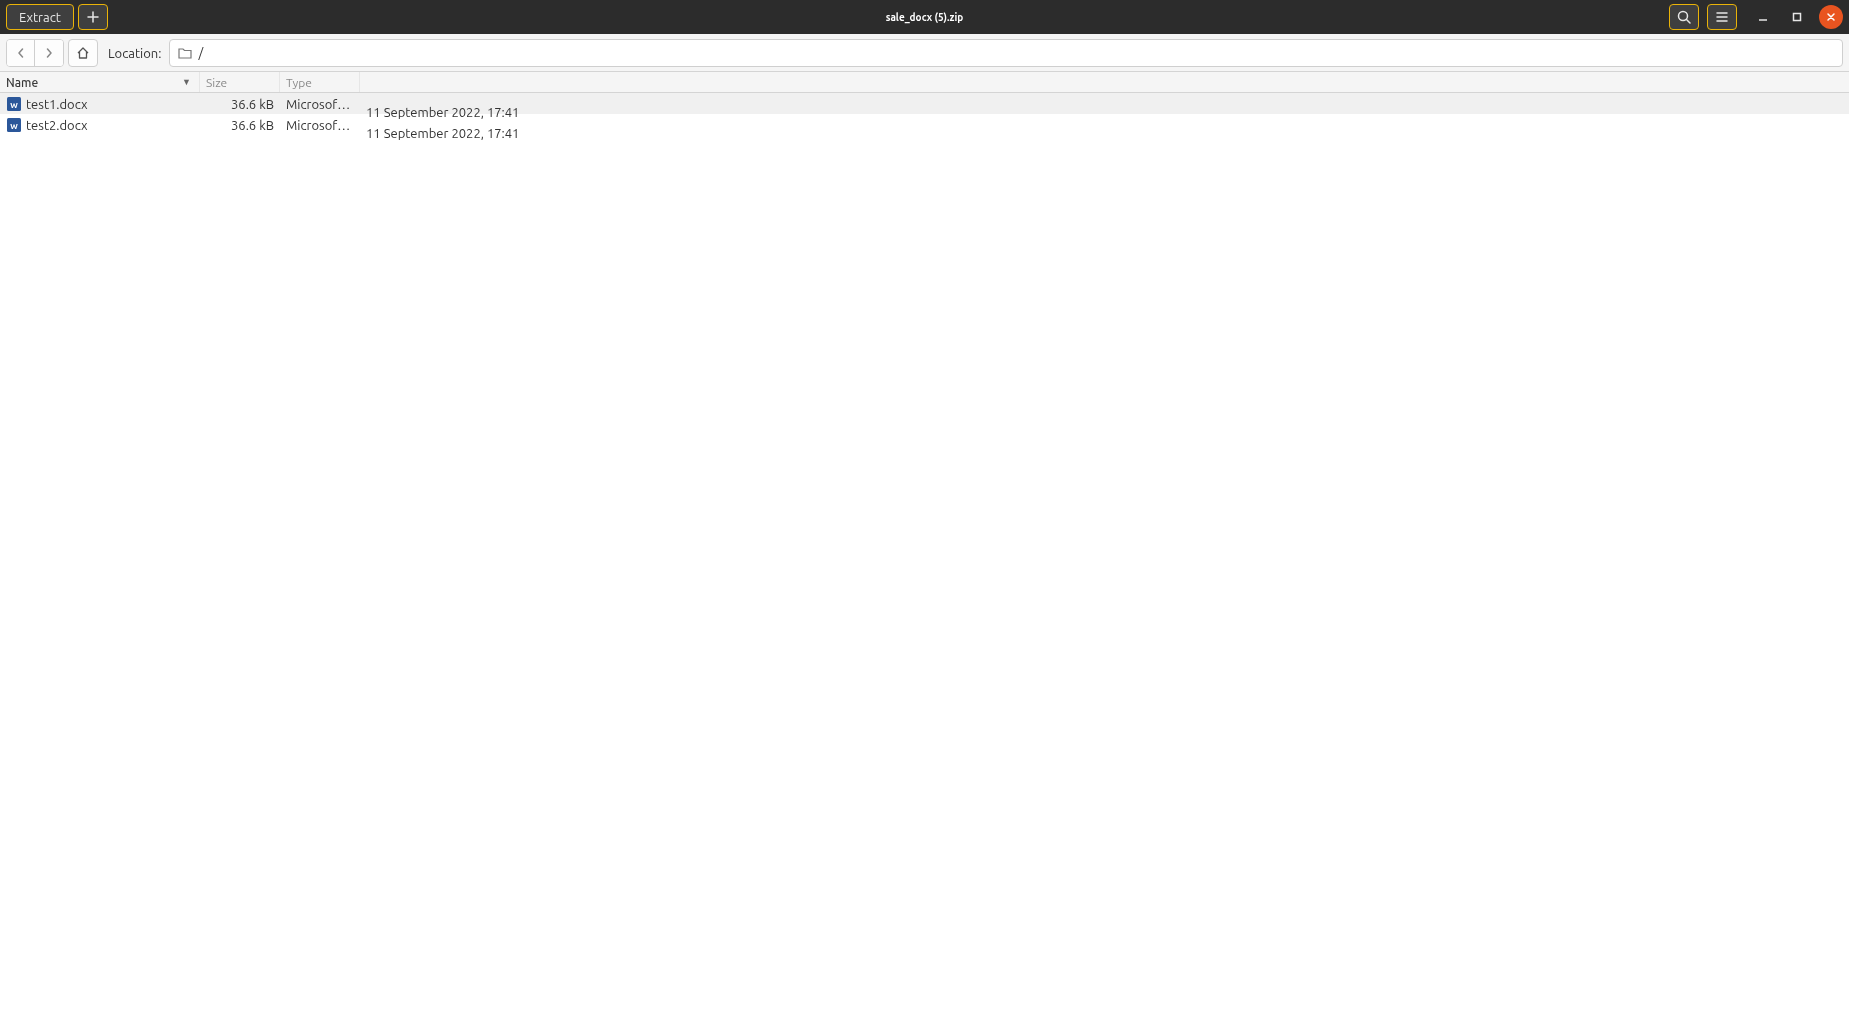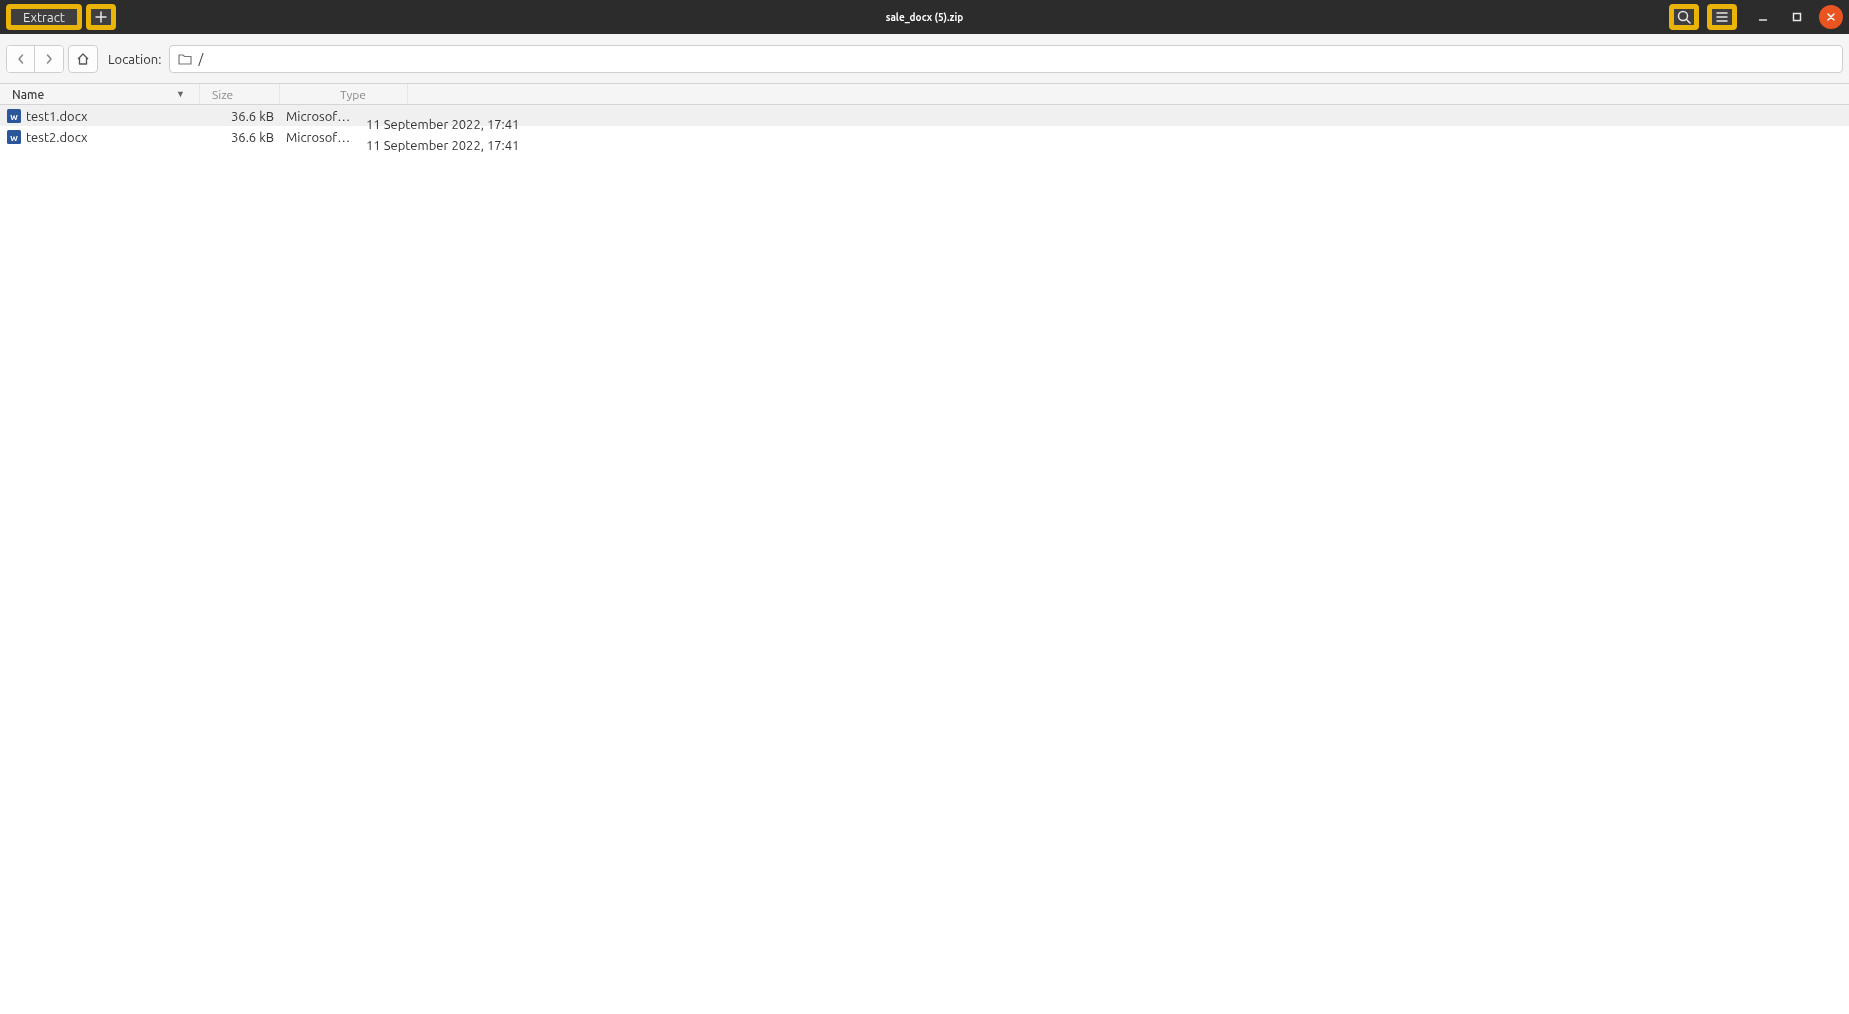--- a/index.html
+++ b/index.html
@@ -18,21 +18,21 @@
       background: #2c2c2c;
       height: 34px;
       display: flex;
       align-items: center;
       padding: 0 6px;
       color: #e6e6e6;
       position: relative;
     }
     .tb-btn {
       background: #3f3f3f;
-      border: 5px solid #eab308;
+      border: 1px solid #eab308;
       border-radius: 4px;
       color: #e6e6e6;
       height: 26px;
       padding: 0 12px;
       font-size: 13px;
       display: flex;
       align-items: center;
       justify-content: center;
       cursor: pointer;
       margin-right: 4px;
@@ -67,21 +67,21 @@
     }
     .win-close {
       background: #e95420;
     }
     .win-ctrl svg {
       pointer-events: none;
     }
     .toolbar {
       background: #f5f5f5;
       border-bottom: 1px solid #d4d4d4;
-      height: 50px;
+      height: 38px;
       display: flex;
       align-items: center;
       padding: 0 6px;
       gap: 4px;
     }
     .nav-group {
       display: flex;
       border: 1px solid #cfcfcf;
       border-radius: 4px;
       overflow: hidden;
@@ -134,30 +134,30 @@
     .columns {
       display: flex;
       background: #f5f5f5;
       border-bottom: 1px solid #d4d4d4;
       height: 21px;
       font-size: 12px;
       color: #8a8a8a;
       align-items: center;
     }
     .col {
-      padding: 0 12px;
+      padding: 0 6px;
       border-right: 1px solid #e6e6e6;
       height: 100%;
       display: flex;
       align-items: center;
       cursor: pointer;
     }
     .col-name { width: 200px; color: #3b3b3b; font-weight: 500; justify-content: space-between; }
     .col-size { width: 80px; }
-    .col-type { width: 80px; margin-left: 48px; }
+    .col-type { width: 80px; }
     .col-modified { flex: 1; border-right: none; }
     .sort-indicator {
       font-size: 9px;
       color: #666;
       margin-right: 2px;
     }
     .file-list {
       background: #ffffff;
     }
     .file-row {

